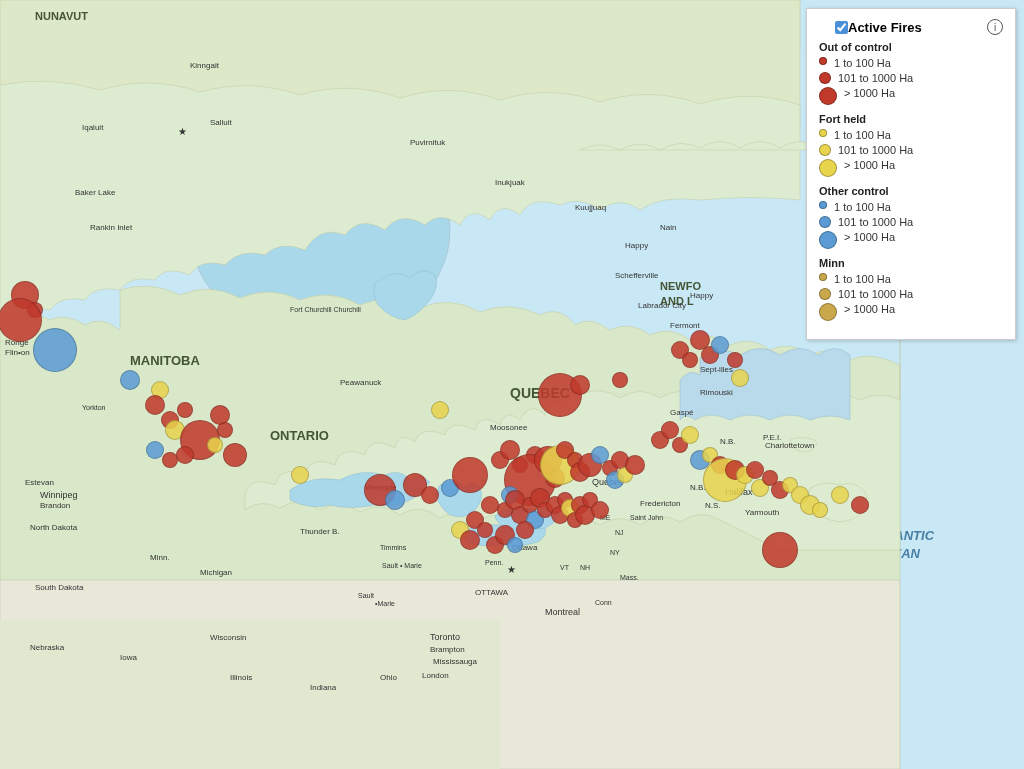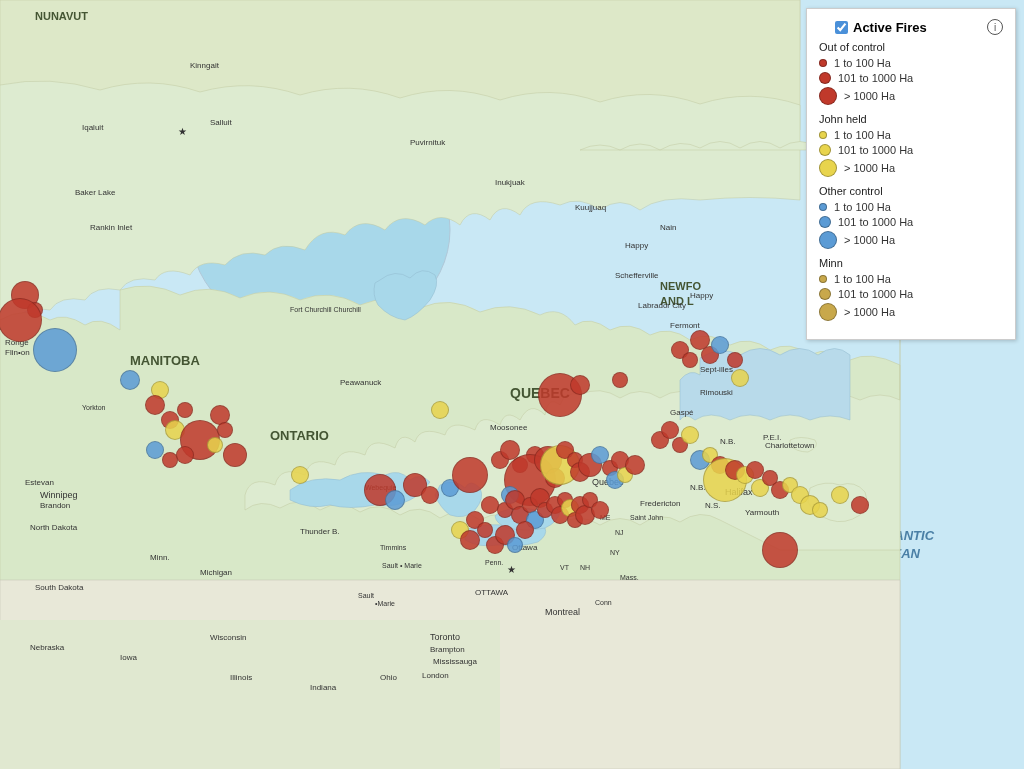--- a/index.html
+++ b/index.html
@@ -37,21 +37,20 @@
     .legend-title-row {
       display: flex;
       align-items: center;
       justify-content: space-between;
       margin-bottom: 6px;
     }
 
     .legend-title-left {
       display: flex;
       align-items: center;
-      gap: 5px;
       padding-left: 16px;
     }
 
     .legend-checkbox {
       width: 13px;
       height: 13px;
       accent-color: #4a90d9;
     }
 
     .legend-title-text {
@@ -71,29 +70,28 @@
       color: #555;
       cursor: pointer;
       flex-shrink: 0;
     }
 
     .legend-section {
       margin-bottom: 8px;
     }
 
     .legend-section-title {
-      font-weight: normal;
+      font-weight: bold;
       font-size: 11px;
       margin-bottom: 4px;
       color: #222;
     }
 
     .legend-item {
       display: flex;
-      align-items: center;
       gap: 7px;
       margin-bottom: 3px;
       font-size: 11px;
       color: #333;
     }
 
     .legend-dot {
       border-radius: 50%;
       flex-shrink: 0;
       display: inline-block;
@@ -359,21 +357,21 @@
           <div class="legend-item">
             <span class="legend-dot" style="width: 12px; height: 12px; background: rgb(192, 57, 43); border: 1px solid rgba(0, 0, 0, 0.3);"></span>
             <span>101 to 1000 Ha</span>
           </div>
           <div class="legend-item">
             <span class="legend-dot" style="width: 18px; height: 18px; background: rgb(192, 57, 43); border: 1px solid rgba(0, 0, 0, 0.3);"></span>
             <span>&gt; 1000 Ha</span>
           </div>
         </div>
         <div class="legend-section">
-          <div class="legend-section-title">John held</div>
+          <div class="legend-section-title">Fort held</div>
           <div class="legend-item">
             <span class="legend-dot" style="width: 8px; height: 8px; background: rgb(232, 212, 77); border: 1px solid rgba(0, 0, 0, 0.3);"></span>
             <span>1 to 100 Ha</span>
           </div>
           <div class="legend-item">
             <span class="legend-dot" style="width: 12px; height: 12px; background: rgb(232, 212, 77); border: 1px solid rgba(0, 0, 0, 0.3);"></span>
             <span>101 to 1000 Ha</span>
           </div>
           <div class="legend-item">
             <span class="legend-dot" style="width: 18px; height: 18px; background: rgb(232, 212, 77); border: 1px solid rgba(0, 0, 0, 0.3);"></span>

